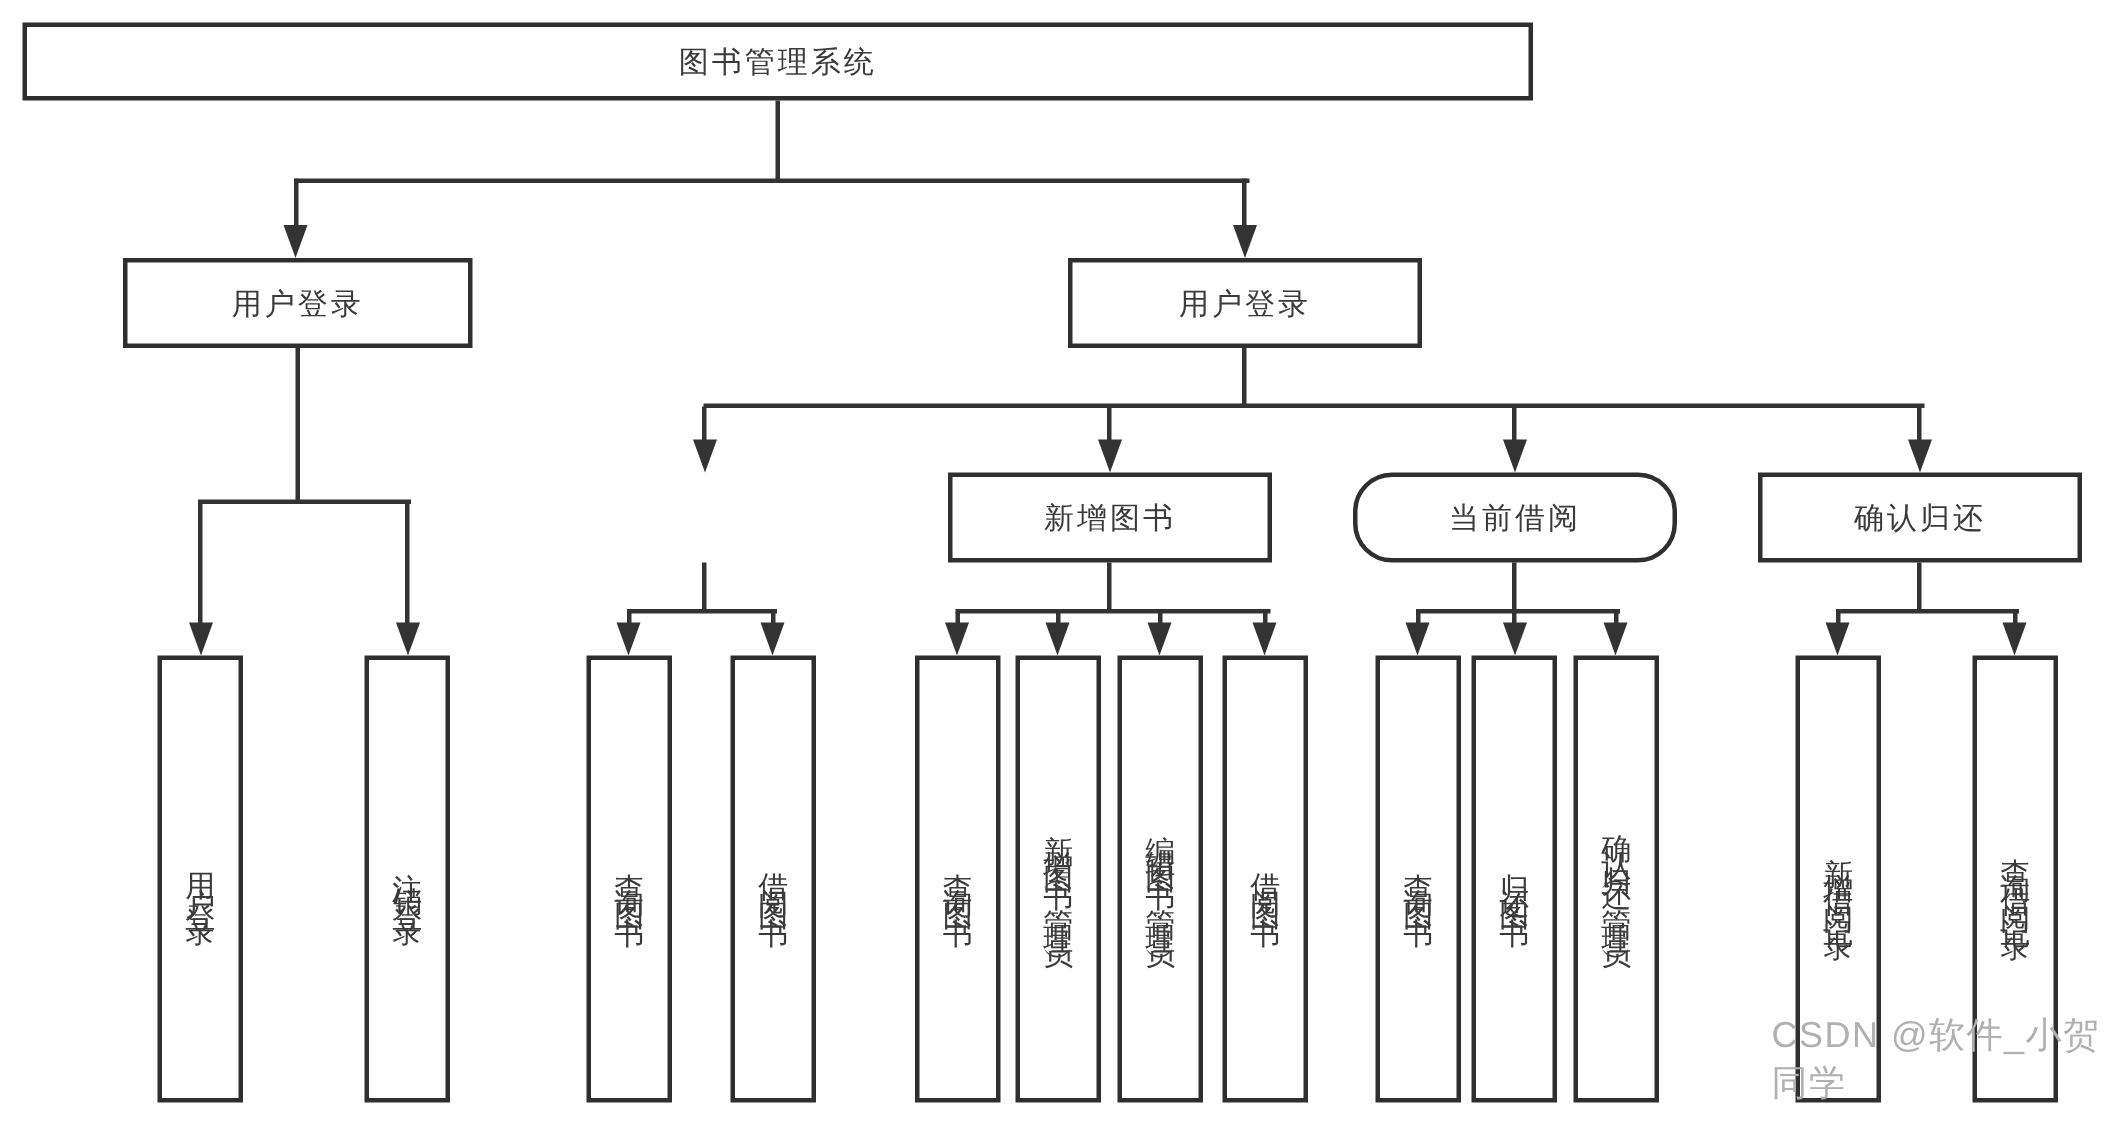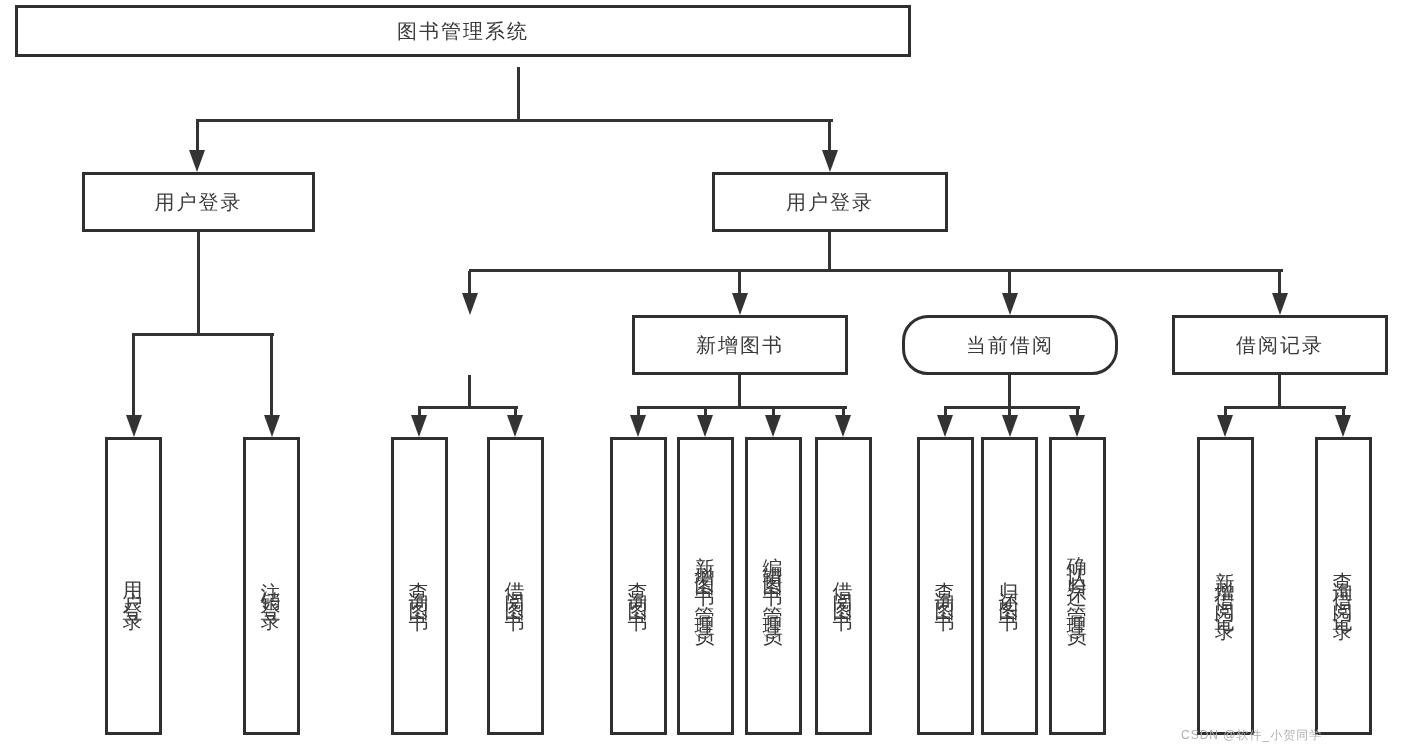--- a/index.html
+++ b/index.html
@@ -43,33 +43,33 @@
   }
   .arr{
     position:absolute;
     width:0;height:0;
     border-left:8px solid transparent;
     border-right:8px solid transparent;
     border-top:22px solid var(--line);
   }
   .watermark{
     position:absolute;
-    left:1181px;top:727px;
-    font-size:12px;
+    left:1181px;top:674px;
+    font-size:24px;
     letter-spacing:1px;
     color:var(--watermark);
     z-index:6;
   }
 </style>
 </head>
 <body>
 
 <div class="canvas">
 
-  <div class="box" style="left:15px;top:5px;width:896px;height:52px;">图书管理系统</div>
+  <div class="box" style="left:15px;top:15px;width:1007px;height:52px;">图书管理系统</div>
 
   <div class="line" style="left:517px;top:67px;width:3px;height:54px;"></div>
   <div class="line" style="left:197px;top:119px;width:636px;height:3px;"></div>
   <div class="line" style="left:196px;top:119px;width:3px;height:34px;"></div>
   <div class="arr" style="left:189px;top:150px;"></div>
   <div class="line" style="left:828px;top:119px;width:3px;height:34px;"></div>
   <div class="arr" style="left:822px;top:150px;"></div>
 
   <div class="box" style="left:82px;top:172px;width:233px;height:60px;">用户登录</div>
   <div class="box" style="left:712px;top:172px;width:236px;height:60px;">用户登录</div>
@@ -87,21 +87,21 @@
   <div class="arr" style="left:462px;top:293px;"></div>
   <div class="line" style="left:738px;top:271px;width:3px;height:24px;"></div>
   <div class="arr" style="left:732px;top:293px;"></div>
   <div class="line" style="left:1008px;top:271px;width:3px;height:24px;"></div>
   <div class="arr" style="left:1002px;top:293px;"></div>
   <div class="line" style="left:1278px;top:271px;width:3px;height:24px;"></div>
   <div class="arr" style="left:1272px;top:293px;"></div>
 
   <div class="box" style="left:632px;top:315px;width:216px;height:60px;">新增图书</div>
   <div class="box" style="left:902px;top:315px;width:216px;height:60px;border-radius:26px;">当前借阅</div>
-  <div class="box" style="left:1172px;top:315px;width:216px;height:60px;">借阅记录</div>
+  <div class="box" style="left:1172px;top:315px;width:216px;height:60px;">确认归还</div>
 
   <div class="line" style="left:468px;top:375px;width:3px;height:33px;"></div>
   <div class="line" style="left:418px;top:406px;width:100px;height:3px;"></div>
   <div class="line" style="left:418px;top:408px;width:3px;height:9px;"></div>
   <div class="arr" style="left:411px;top:415px;"></div>
   <div class="line" style="left:514px;top:408px;width:3px;height:9px;"></div>
   <div class="arr" style="left:507px;top:415px;"></div>
 
   <div class="line" style="left:738px;top:375px;width:3px;height:33px;"></div>
   <div class="line" style="left:637px;top:406px;width:210px;height:3px;"></div>

